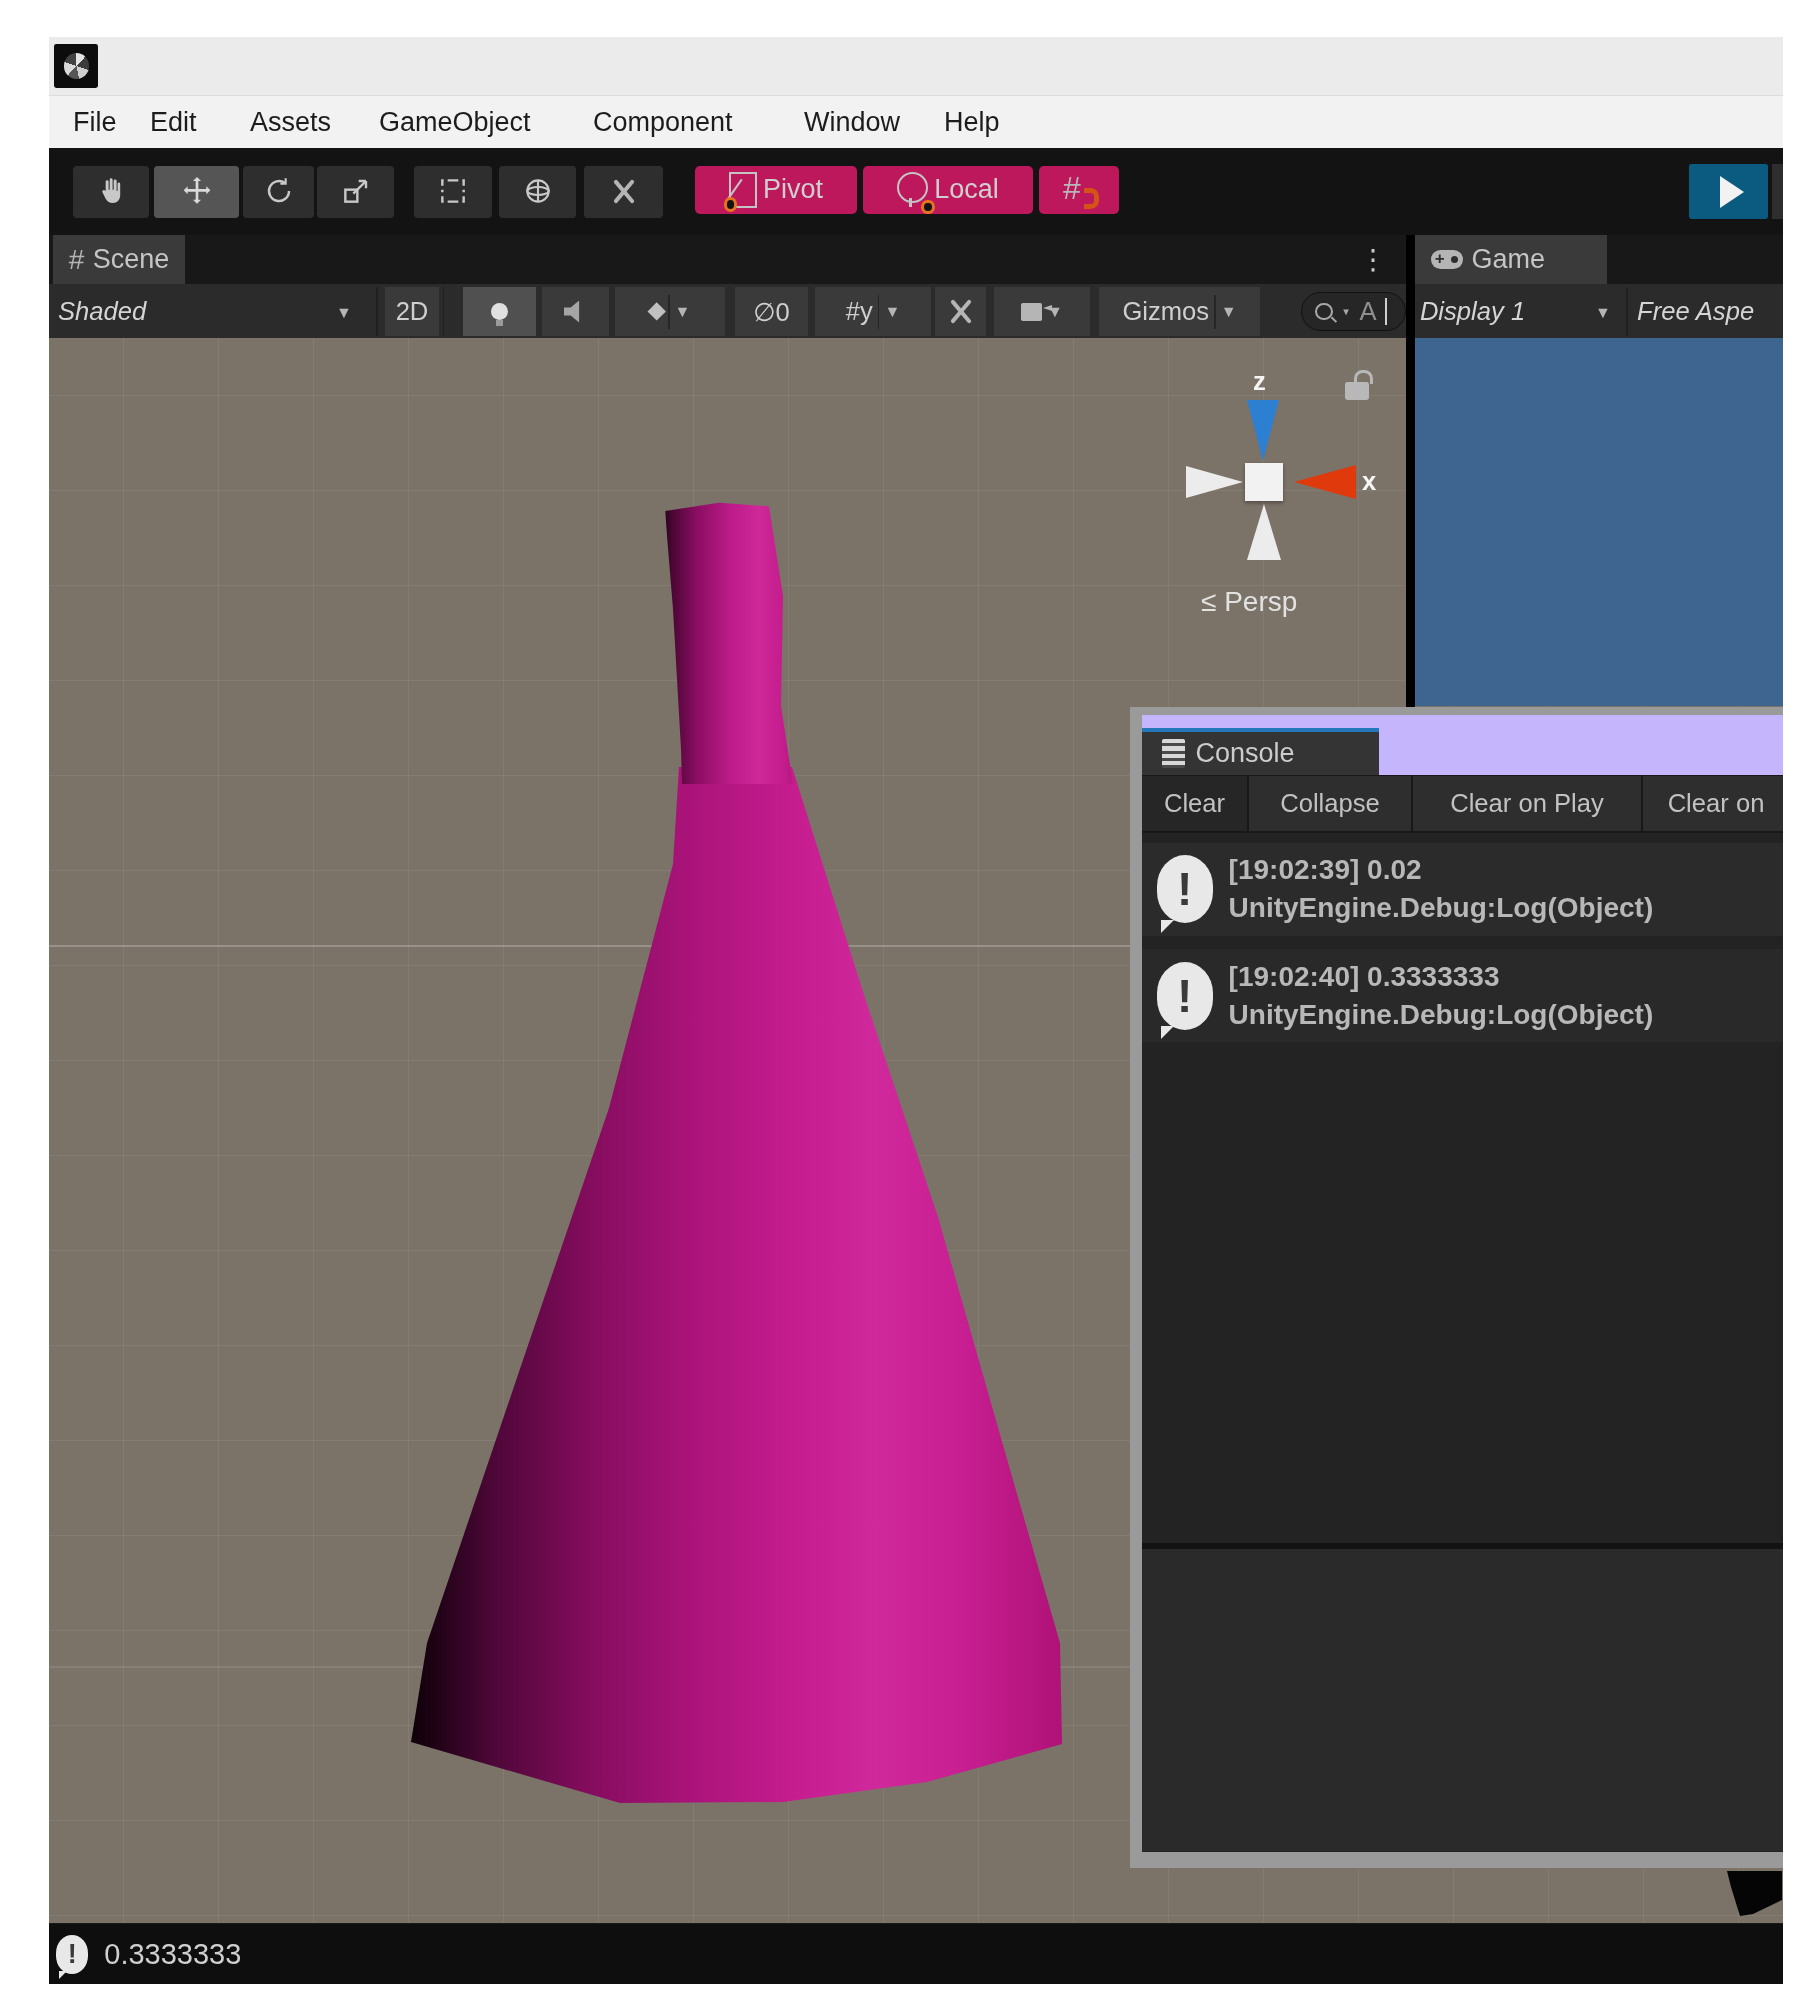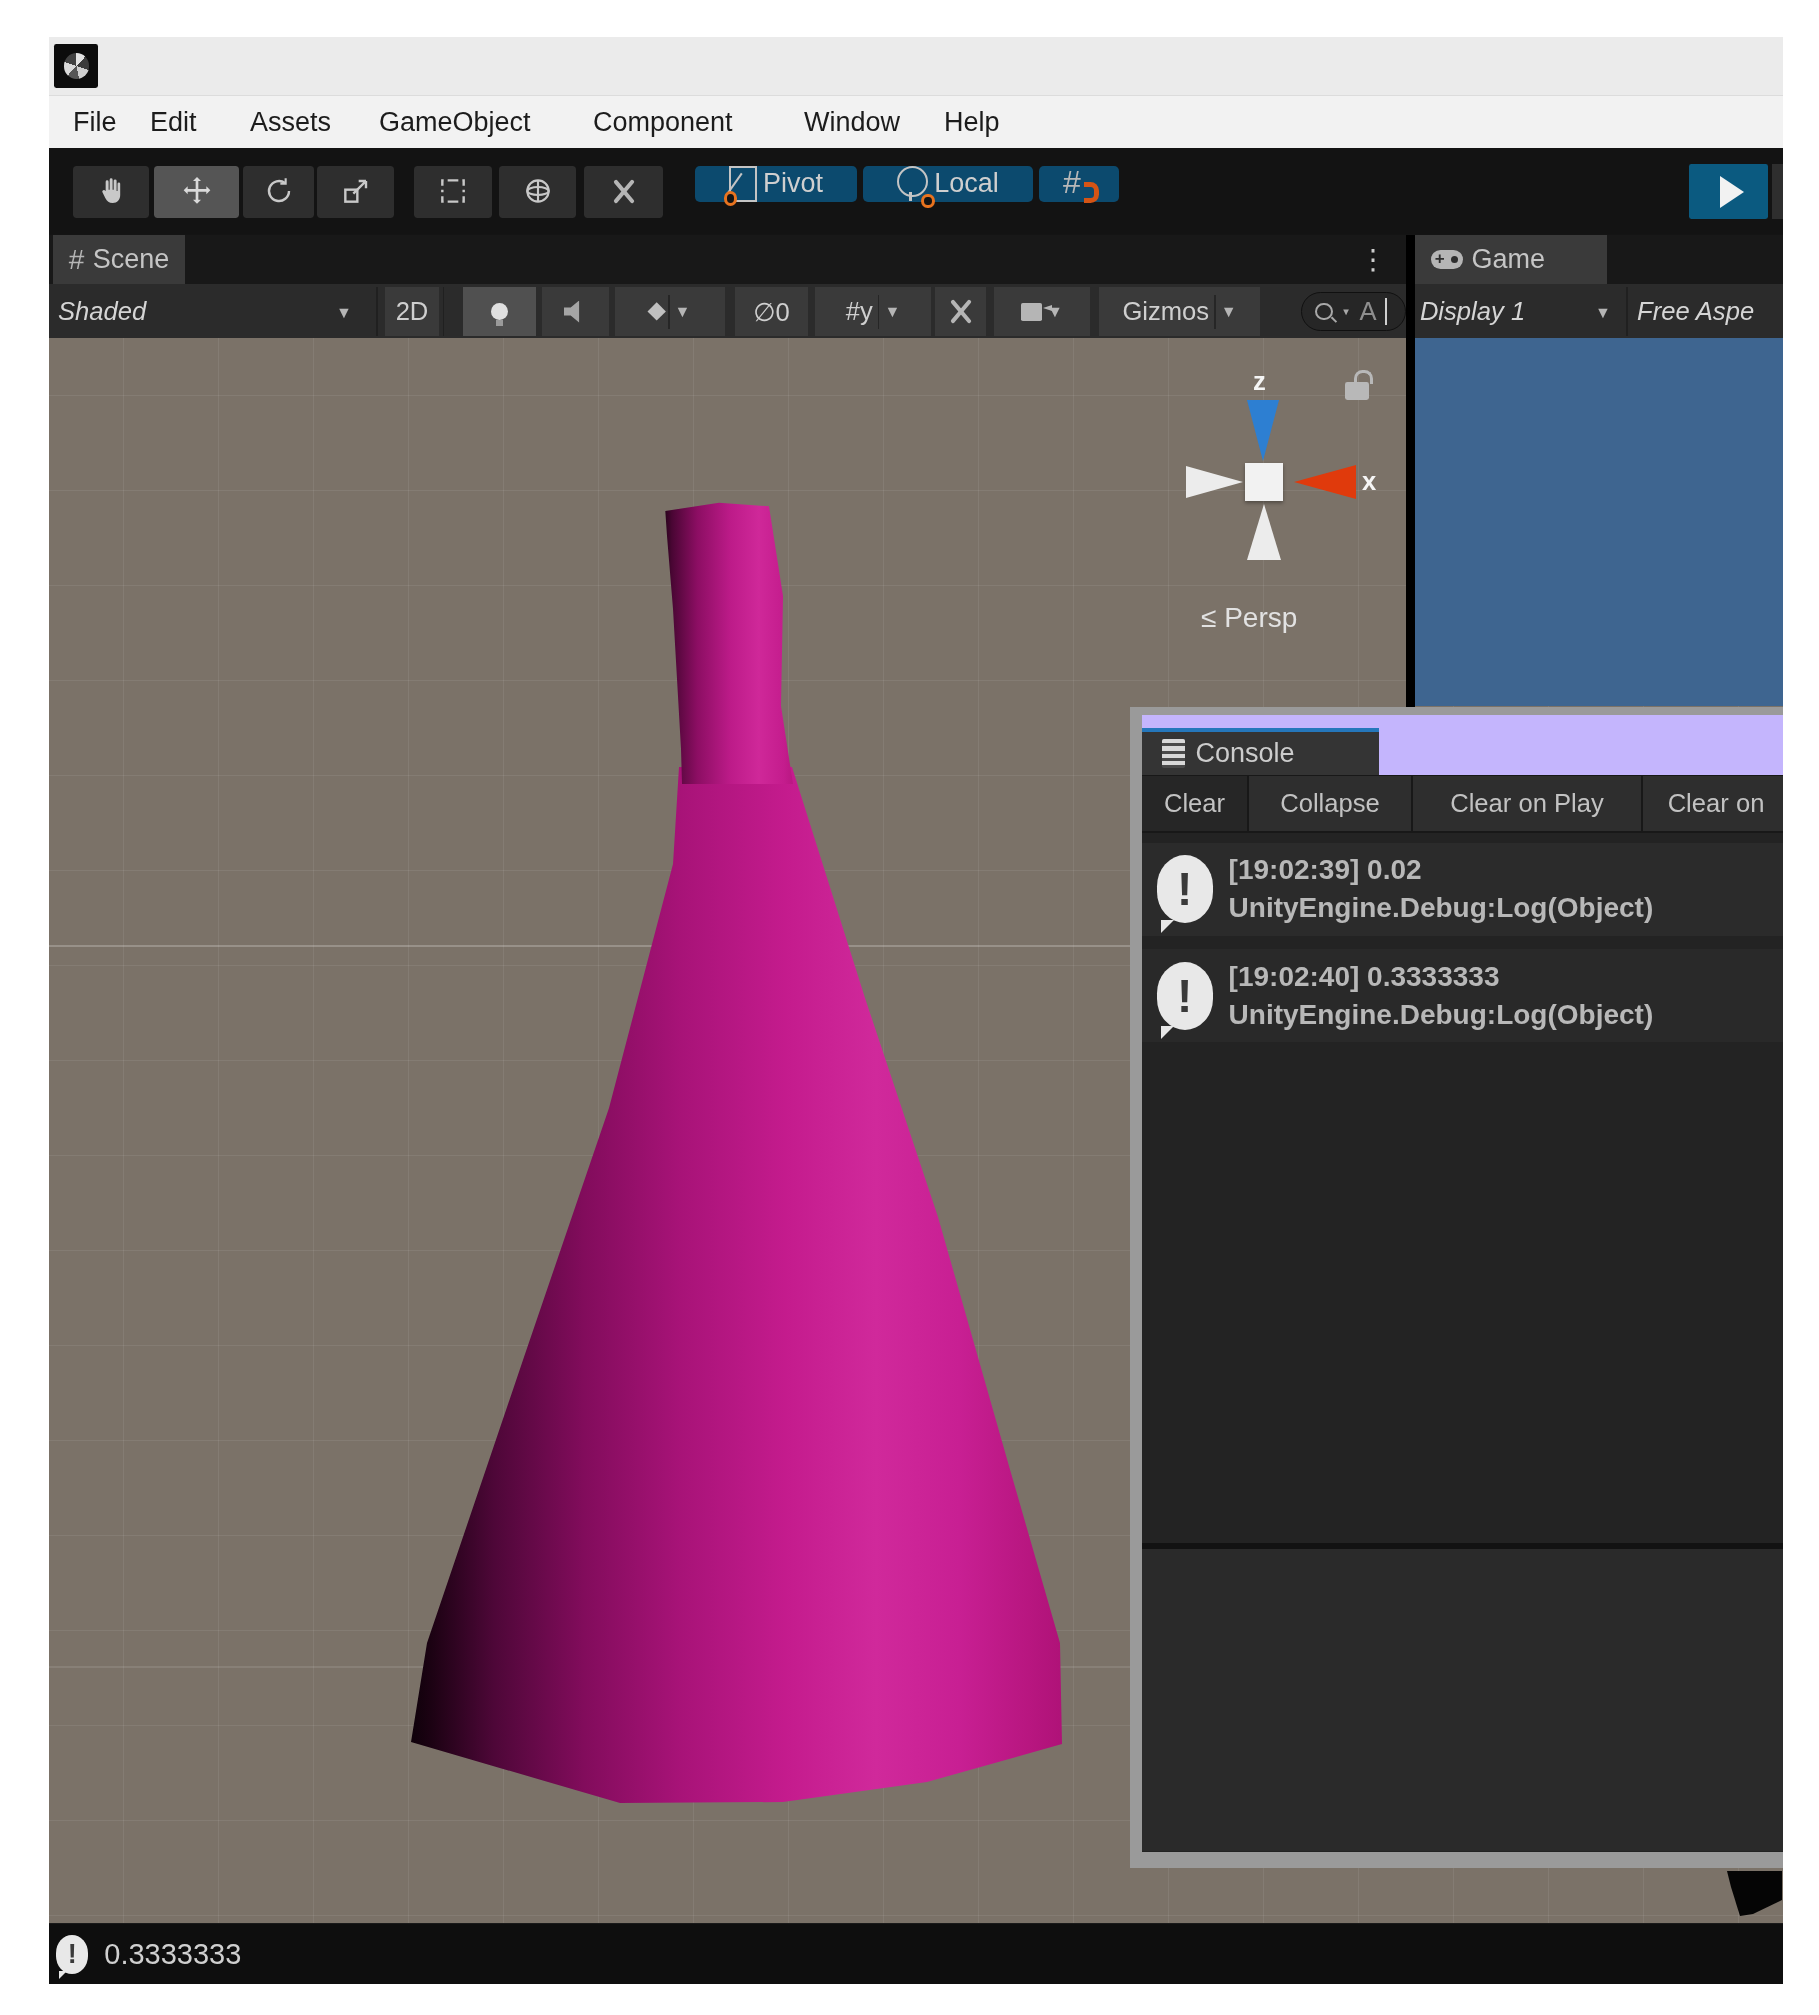--- a/index.html
+++ b/index.html
@@ -17,21 +17,21 @@
   
   .menubar{position:absolute;left:0;top:59px;width:100%;height:52px;background:#f2f2f2;}
   .menu-item{position:absolute;top:0;height:52px;line-height:52px;font-size:27px;color:#1c1c1c;}
 
   
   .toolbar{position:absolute;left:0;top:111px;width:100%;height:86px;background:#131313;}
   .toolbtn{position:absolute;top:17.6px;height:52px;background:#2e2e2e;border-radius:3.7px;
            display:flex;align-items:center;justify-content:center;}
   .toolbtn.sel{background:#555555;}
   .toolbtn svg{width:32px;height:32px;}
-  .tool-text-btn{position:absolute;top:17.6px;height:36px;background:#0c4a6e;border-radius:4.9px;
+  .tool-text-btn{position:absolute;top:17.6px;height:48px;background:#be185d;border-radius:4.9px;
            display:flex;align-items:center;justify-content:center;gap:6px;color:#cfcfcf;font-size:27px;}
   .pivot-glyph{width:24px;height:32px;border:2.4px solid #c4c4c4;position:relative;}
   .pivot-glyph::before{content:"";position:absolute;left:2.4px;top:3.7px;width:2.4px;height:27px;background:#c4c4c4;transform:rotate(35deg);}
   .pivot-glyph::after{content:"";position:absolute;left:-7.3px;bottom:-6px;width:7.3px;height:8.5px;border:3.7px solid #e8731f;border-radius:50%;background:#131313;}
   .local-glyph{width:27px;height:27px;border:2.4px solid #c4c4c4;border-radius:50%;position:relative;margin-top:-4.9px;}
   .local-glyph::before{content:"";position:absolute;left:9.7px;top:24px;width:3px;height:9.7px;background:#c4c4c4;}
   .local-glyph::after{content:"";position:absolute;right:-8.5px;bottom:-13.4px;width:7.3px;height:8.5px;border:3.7px solid #e8731f;border-radius:50%;background:#131313;}
   .snap-glyph{position:relative;width:32px;height:37px;color:#b8b8b8;font-size:32px;line-height:34px;}
   .snap-glyph::after{content:"";position:absolute;right:-3.7px;bottom:-1.2px;width:9.7px;height:11px;border:5.5px solid #d45415;border-left:none;border-radius:0 8.5px 8.5px 0;}
   .playbtn{position:absolute;top:16.4px;height:55px;background:#0b5a80;border-radius:2.4px;display:flex;align-items:center;justify-content:center;}
@@ -76,21 +76,21 @@
   
   .gizmo-square{position:absolute;left:1196px;top:125px;width:38px;height:38px;background:#f2f2f2;box-shadow:0 2.4px 3.7px rgba(0,0,0,0.35);}
   .cone{position:absolute;width:0;height:0;}
   .cone.z{left:1198px;top:62px;border-left:16.4px solid transparent;border-right:16.4px solid transparent;border-top:61px solid #2d7fd2;}
   .cone.x{left:1245px;top:127px;border-top:17px solid transparent;border-bottom:17px solid transparent;border-right:62px solid #e03a0c;}
   .cone.wl{left:1137px;top:128px;border-top:16px solid transparent;border-bottom:16px solid transparent;border-left:57px solid #ececec;}
   .cone.wd{left:1198px;top:166px;border-left:17px solid transparent;border-right:17px solid transparent;border-bottom:56px solid #ececec;}
   .axis-label{position:absolute;font-size:25.6px;font-weight:bold;color:#f5f5f5;}
   .lock{position:absolute;left:1296px;top:44px;width:24px;height:18px;background:#b8b8b8;border-radius:2.4px;}
   .lock::before{content:"";position:absolute;left:8.5px;top:-12px;width:13.4px;height:11px;border:3.7px solid #b8b8b8;border-bottom:none;border-radius:8.5px 8.5px 0 0;}
-  .persp{position:absolute;left:1152px;top:264px;font-size:28px;color:#e2e2e2;}
+  .persp{position:absolute;left:1152px;top:248px;font-size:28px;color:#e2e2e2;}
 
   .black-poly{position:absolute;left:0;top:0;width:1734px;height:1585px;pointer-events:none;
     background:#050505;clip-path:polygon(1678px 1533px,1733px 1533px,1733px 1562px,1704px 1576px,1691px 1578px,1682px 1549px);}
 
   
   .gameview{position:absolute;left:1366px;top:103px;width:369px;height:368px;background:#3e6590;}
   .divider-v{position:absolute;left:1357px;top:0;width:8.5px;height:472px;background:#000000;}
 
   
   .statusbar{position:absolute;left:0;top:1689px;width:1734px;height:61px;background:#0e0e0e;display:flex;align-items:center;}

